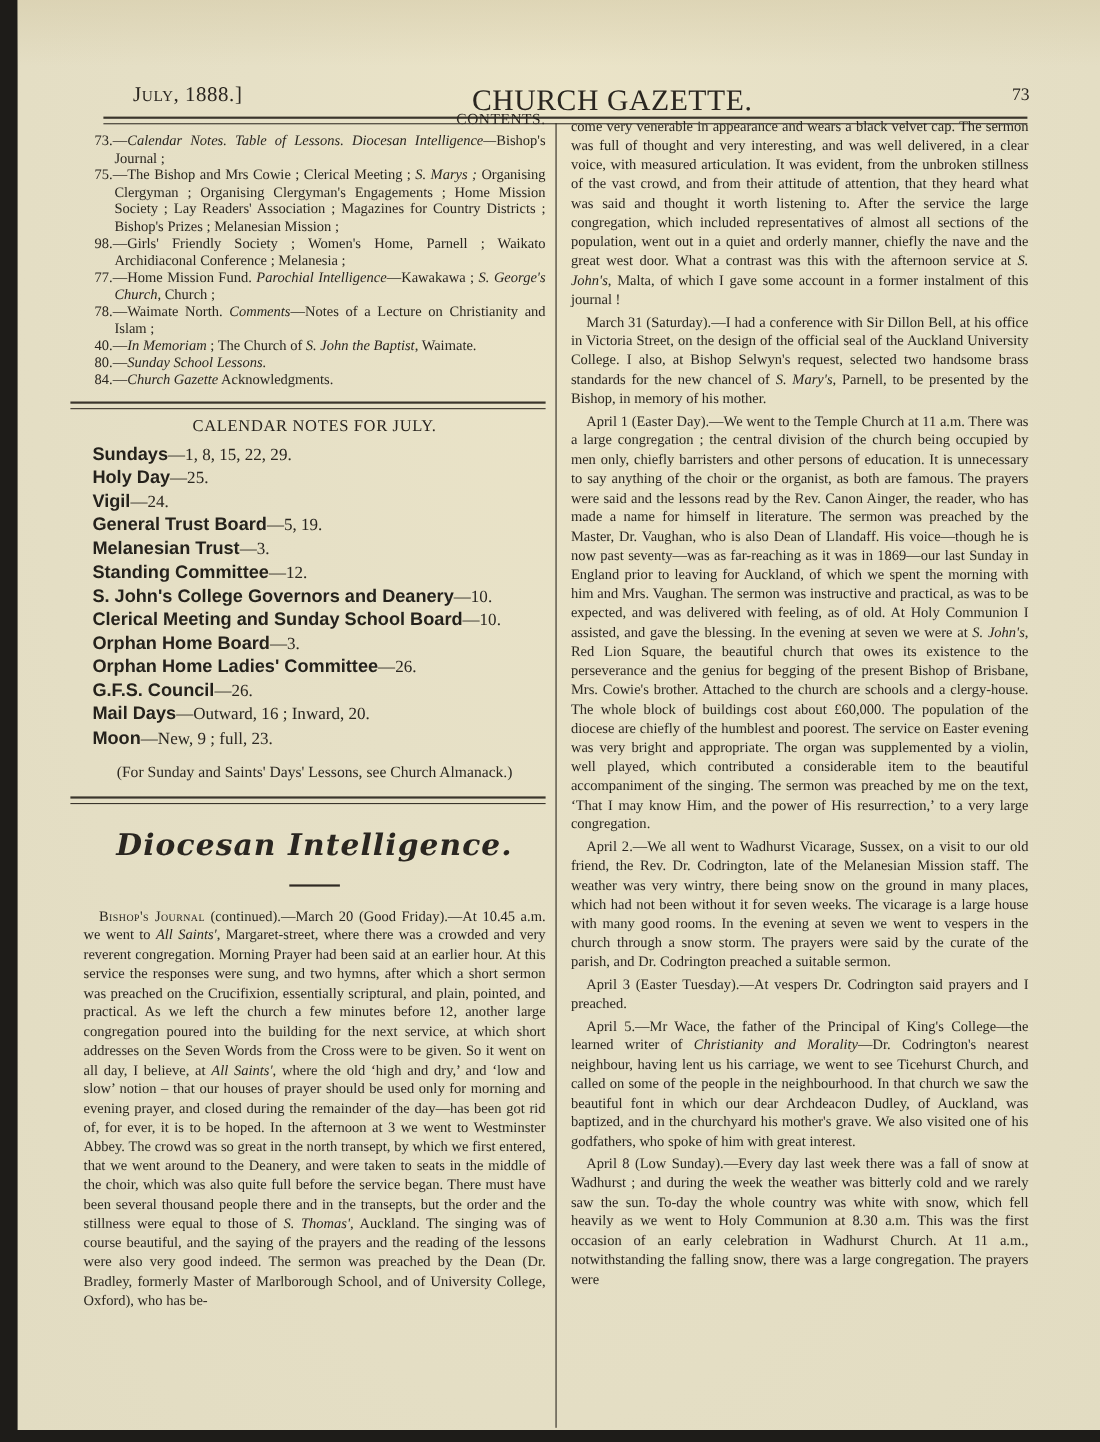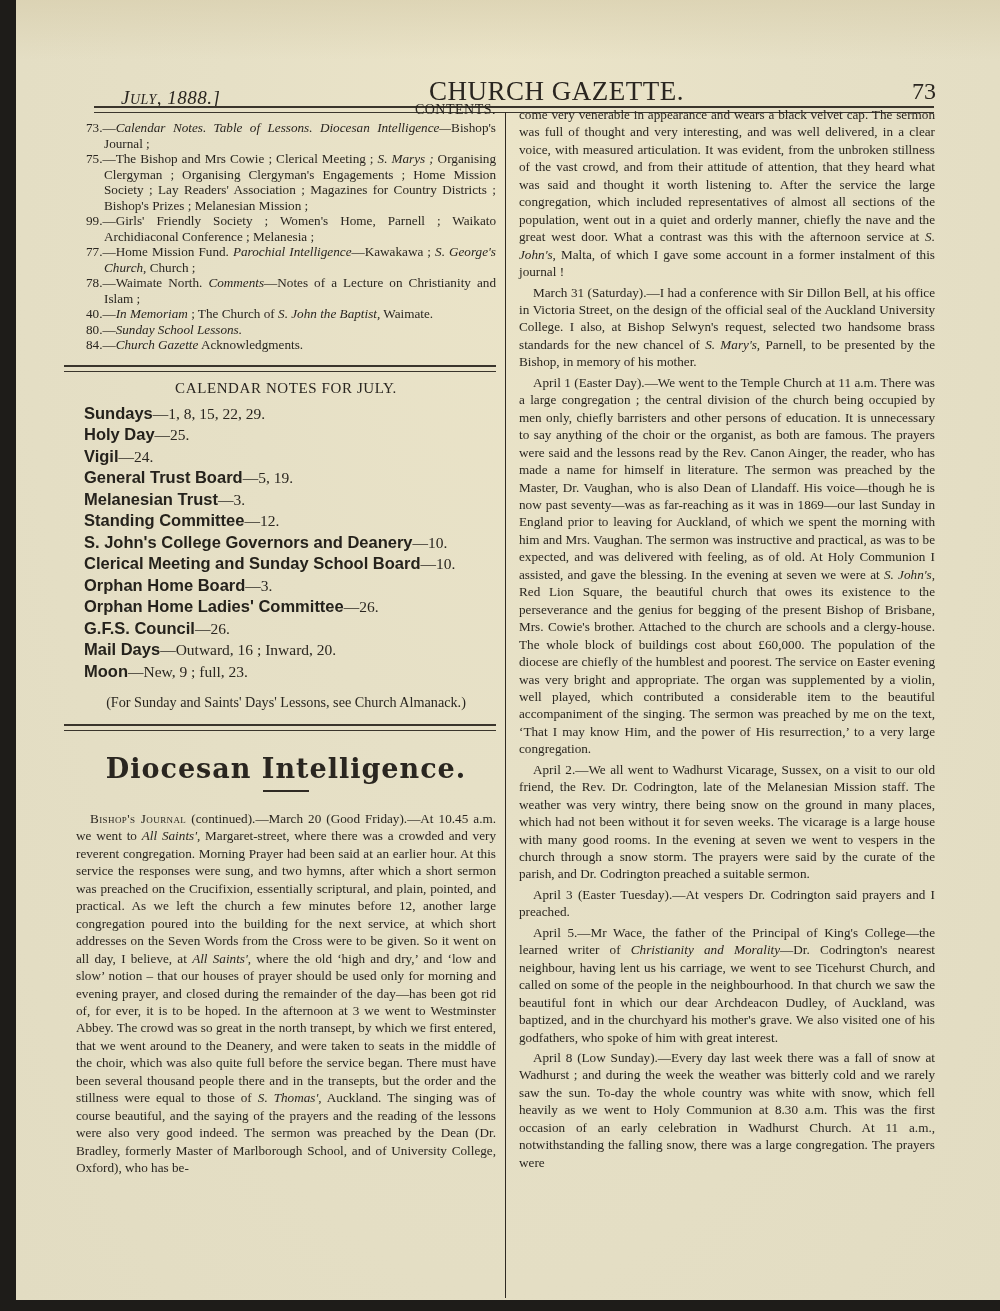--- a/index.html
+++ b/index.html
@@ -15,24 +15,24 @@
     background: radial-gradient(ellipse at 50% 10%, #ebe4c8 0%, #e6e0c6 40%, #e2dcc2 100%);
   }
   .topstain {
     position: absolute; left: 0; top: 0; width: 984px; height: 60px;
     background: linear-gradient(#d6ccaa, rgba(230,224,198,0));
     opacity: .6;
   }
   .header {
     position: absolute; left: 105px; top: 72px; width: 815px; height: 32px;
   }
-  .hdr-date { position: absolute; left: 0; top: 15px; font-size: 19px; letter-spacing: .5px; font-style: italic; }
+  .hdr-date { position: absolute; left: 0; top: 4px; font-size: 19px; letter-spacing: .5px; }
   .hdr-date .sc { font-size: 14px; }
   .hdr-title { position: absolute; left: 308px; top: 4px; font-size: 27px; letter-spacing: .5px; text-align: right; }
-  .hdr-page { position: absolute; right: 0; top: 6px; font-size: 24px; margin-left: 20px; }
+  .hdr-page { position: absolute; right: 0; top: 6px; font-size: 16px; margin-left: 20px; }
   .hrule2 {
     position: absolute; height: 4px;
     border-top: 2px solid #3a352c; border-bottom: 1px solid #3a352c;
   }
   .col-divider {
     position: absolute; left: 489px; top: 110px; width: 1px; height: 1186px;
     background: #2f2a23;
   }
   .colL { position: absolute; left: 60px; top: 100px; width: 420px; }
   .colR { position: absolute; left: 503px; top: 106px; width: 416px; }
@@ -44,21 +44,22 @@
 
   .cal-title { text-align: center; font-size: 15px; margin: 8px 0 6px; letter-spacing: .6px; }
   .cal-list { font-size: 16.5px; line-height: 20.5px; }
   .cal-item { margin: 0 0 0 8px; }
   .cal-item .lbl { font-family: "Liberation Sans", "DejaVu Sans", sans-serif; font-weight: bold; color: #25221c; }
   .cal-item .val { font-family: "Liberation Serif", serif; font-size: 15.5px; }
   .cal-note { text-align: center; font-size: 14.2px; line-height: 20px; margin: 10px 20px 0; }
 
   .di-title {
     text-align: center; font-size: 27px; font-weight: bold;
-    font-family: "DejaVu Serif", serif; letter-spacing: 1px; margin: 22px 0 6px;
+    font-family: "DejaVu Serif", serif; letter-spacing: 1px; margin: 22px 0 20px;
+    font-style: italic;
   }
   .di-short { width: 46px; height: 2px; background: #2f2a23; margin: 0 auto 18px; }
 
   .body-text { font-size: 13.2px; line-height: 17.45px; text-align: justify; }
   .body-text p { margin: 0; text-indent: 14px; }
   .body-text p.cont { text-indent: 0; }
   .body-text p + p { margin-top: 3px; }
   .sc2 { font-variant: small-caps; letter-spacing: .4px; }
 </style>
 </head>
@@ -74,21 +75,21 @@
   </div>
 
   <div class="hrule2" style="left:78px; top:106px; width:840px;"></div>
   <div class="col-divider" style="top:112px;"></div>
 
   <div class="colL">
     <div class="contents-title">CONTENTS.</div>
     <div class="toc" id="toc">
         <p class="toc-item"><span>73.—</span><i>Calendar Notes.  Table of Lessons.  Diocesan Intelligence—</i><span>Bishop's Journal ;</span></p>
         <p class="toc-item"><span>75.—</span><span>The Bishop and Mrs Cowie ; Clerical Meeting ; </span><i>S. Marys ;</i><span> Organising Clergyman ; Organising Clergyman's Engagements ; Home Mission Society ; Lay Readers' Association ; Magazines for Country Districts ; Bishop's Prizes ; Melanesian Mission ;</span></p>
-        <p class="toc-item"><span>99.—</span><span>Girls' Friendly Society ; Women's Home, Parnell ; Waikato Archidiaconal Conference ; Melanesia ;</span></p>
+        <p class="toc-item"><span>98.—</span><span>Girls' Friendly Society ; Women's Home, Parnell ; Waikato Archidiaconal Conference ; Melanesia ;</span></p>
         <p class="toc-item"><span>77.—</span><span>Home Mission Fund.  </span><i>Parochial Intelligence</i><span>—Kawakawa ; </span><i>S. George's Church</i><span>, Church ;</span></p>
         <p class="toc-item"><span>78.—</span><span>Waimate North.  </span><i>Comments</i><span>—Notes of a Lecture on Christianity and Islam ;</span></p>
         <p class="toc-item"><span>40.—</span><i>In Memoriam</i><span> ; The Church of </span><i>S. John the Baptist</i><span>, Waimate.</span></p>
         <p class="toc-item"><span>80.—</span><i>Sunday School Lessons.</i></p>
         <p class="toc-item"><span>84.—</span><i>Church Gazette</i><span> Acknowledgments.</span></p>
       </div>
 
     <div class="hrule2" style="position:relative; margin:12px 0 0 -12px; width:432px;"></div>
 
     <div class="cal-title">CALENDAR NOTES FOR JULY.</div>

